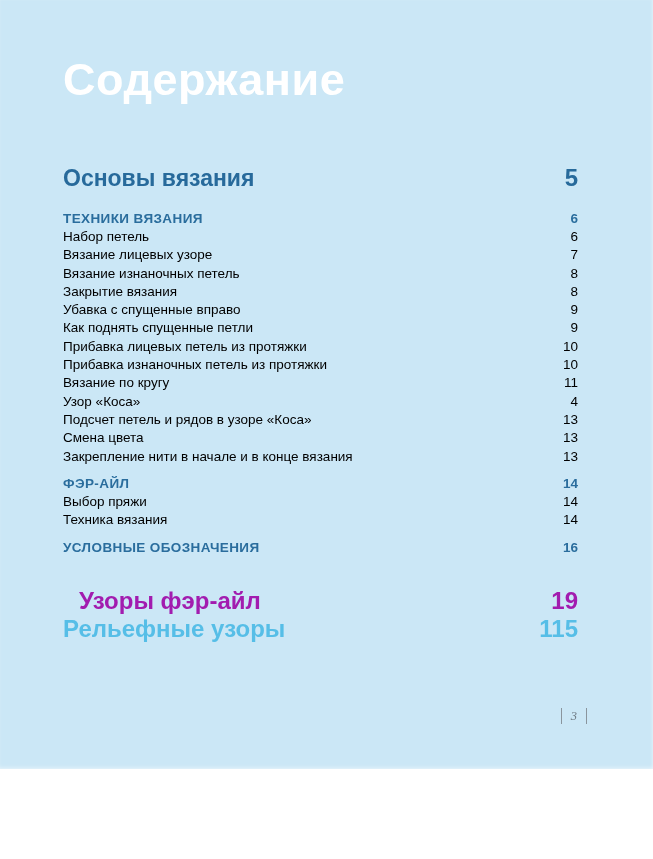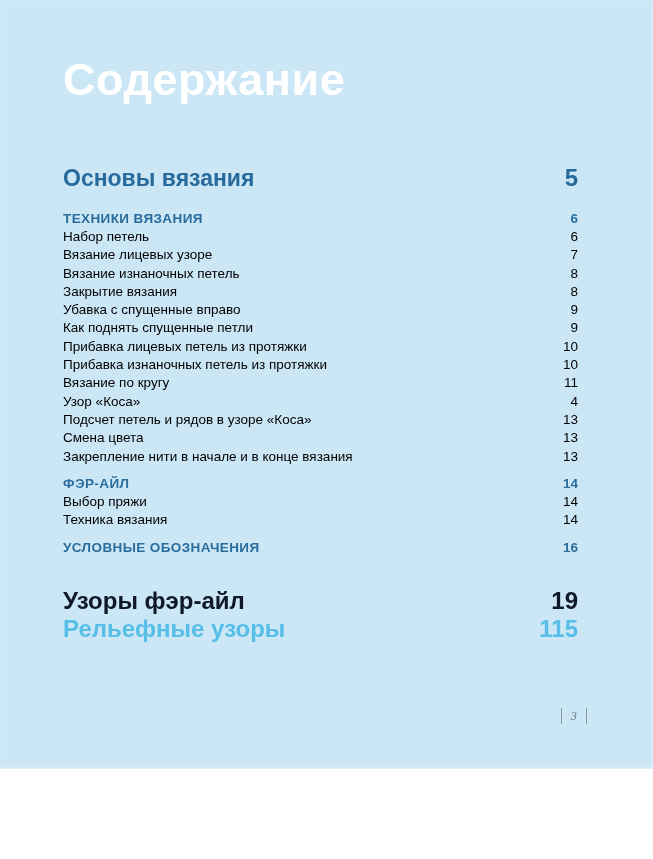--- a/index.html
+++ b/index.html
@@ -174,21 +174,21 @@
     </div>
 
     <div class="row group-heading gap-before">
       <span class="lbl">УСЛОВНЫЕ ОБОЗНАЧЕНИЯ</span>
       <span class="pg">16</span>
     </div>
 
   </div>
 
   <div class="featured">
-    <div class="featured-row" style="color: #0f172a;">
+    <div class="featured-row" style="color: #a21caf; margin-left: 16px;">
       <span class="lbl">Узоры фэр-айл</span>
       <span class="pg">19</span>
     </div>
     <div class="featured-row" style="color: rgb(86, 190, 231); gap: 32px;">
       <span class="lbl">Рельефные узоры</span>
       <span class="pg">115</span>
     </div>
   </div>
 
   <div class="footer">

